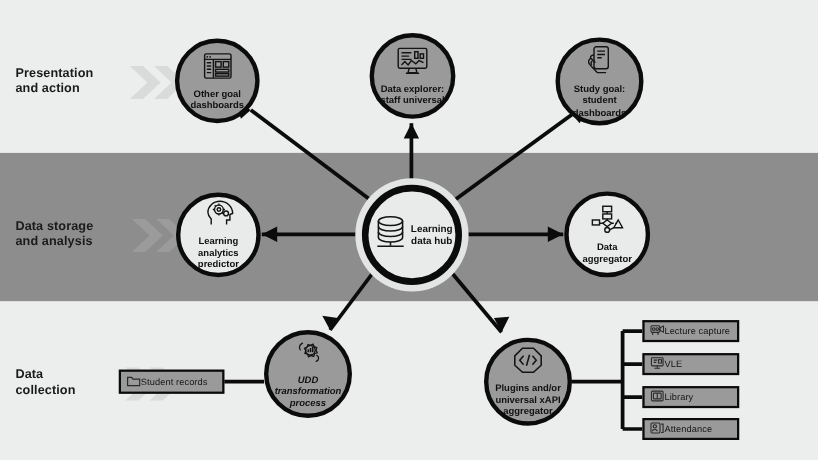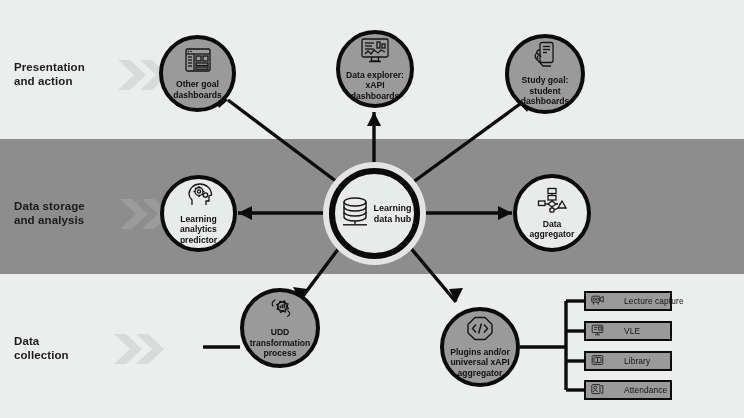--- a/index.html
+++ b/index.html
@@ -85,21 +85,21 @@
   }
 
   
   .srcbox{
     position:absolute;
     box-sizing:border-box;
     border:2px solid #0b0b0b;
     background:#9a9a9a;
     display:flex;
     align-items:center;
-    gap:20px;
+    gap:0;
     padding:0 5px;
     font-size:8.4px;
     color:#141414;
     letter-spacing:.1px;
   }
   .srcbox .bi{flex:0 0 auto;display:block;}
   .srcbox .bt{white-space:nowrap;}
 </style>
 </head>
 <body>
@@ -207,21 +207,21 @@
         <line x1="9" y1="24.6" x2="21" y2="24.6"></line>
         <line x1="5" y1="6" x2="14" y2="6"></line>
         <line x1="5" y1="9" x2="12" y2="9"></line>
         <line x1="5" y1="12" x2="14" y2="12"></line>
         <rect x="17" y="5" width="3" height="6"></rect>
         <rect x="22" y="7" width="3" height="4"></rect>
         <polyline points="5,17 8,14 11,17 14,13 18,16 21,13 25,15"></polyline>
       </svg>
     </span>
     <span class="lbl">Data explorer:
-xAPI dashboards</span>
+staff universal</span>
   </div>
 
   <div class="node light" style="left:160px;top:175px;width:77px;height:77px;">
     <span class="ico">
       <svg width="30" height="26" viewBox="0 0 30 26" fill="none" stroke="#141414" stroke-width="1.3">
         <path d="M22 23 L22 19 L25 19 L25 14 L27.5 13 C27.5 6.5 22 2 16 2 C9.5 2 5 7 5 12 C5 15 6.5 16.5 8 18 L8 23"></path>
         <circle cx="15" cy="9.5" r="4"></circle>
         <circle cx="15" cy="9.5" r="1.6"></circle>
         <line x1="15" y1="4" x2="15" y2="5.6"></line>
         <line x1="15" y1="13.4" x2="15" y2="15"></line>
@@ -282,21 +282,21 @@
         <path d="M7 11 L7 16 C7 18.2 11.9 20 18 20 C24.1 20 29 18.2 29 16 L29 11"></path>
         <path d="M7 16 L7 21 C7 23.2 11.9 25 18 25 C24.1 25 29 23.2 29 21 L29 16"></path>
         <line x1="18" y1="25" x2="18" y2="28.5"></line>
         <line x1="6" y1="28.8" x2="30" y2="28.8"></line>
       </svg>
     </span>
     <span class="lbl">Learning
 data hub</span>
   </div>
 
-  <div class="node dark" style="left:240px;top:288px;width:80px;height:80px;">
+  <div class="node dark" style="left:240px;top:300px;width:80px;height:80px;font-style:italic;">
     <span class="ico">
       <svg width="28" height="24" viewBox="0 0 28 24" fill="none" stroke="#141414" stroke-width="1.2">
         <path d="M14 4.2 L16.4 5 L18.6 3.8 L19.6 6.2 L22 7 L21.2 9.4 L22.4 11.6 L20 12.6 L19.2 15 L16.8 14.2 L14.6 15.4 L13.6 13 L11.2 12.2 L12 9.8 L10.8 7.6 L13.2 6.6 Z"></path>
         <circle cx="16.2" cy="9.4" r="4.3"></circle>
         <rect x="13.6" y="8.6" width="1.4" height="2.6" fill="#141414" stroke="none"></rect>
         <rect x="15.6" y="7.4" width="1.4" height="3.8" fill="#141414" stroke="none"></rect>
         <rect x="17.6" y="6.4" width="1.4" height="4.8" fill="#141414" stroke="none"></rect>
         <path d="M9 3 C6 4.5 5.5 7.5 7 9" stroke-linecap="round"></path>
         <path d="M22 14 C24.5 15.5 24 18.5 21.5 19.5" stroke-linecap="round"></path>
       </svg>
@@ -313,20 +313,28 @@
         <polyline points="10,8.5 6.5,12.5 10,16.5"></polyline>
         <polyline points="18,8.5 21.5,12.5 18,16.5"></polyline>
         <line x1="15.4" y1="7.5" x2="12.6" y2="17.5"></line>
       </svg>
     </span>
     <span class="lbl">Plugins and/or
 universal xAPI
 aggregator</span>
   </div>
 
+  <div class="srcbox" style="left:108px;top:336px;width:96px;height:22px;">
+    <span class="bi">
+      <svg width="13" height="11" viewBox="0 0 13 11" fill="none" stroke="#2a2a2a" stroke-width="1.1">
+        <path d="M1 9.6 L1 2 L4.6 2 L5.9 3.6 L12 3.6 L12 9.6 Z"></path>
+      </svg>
+    </span>
+    <span class="bt">Student records</span>
+  </div>
 
   <div class="srcbox" style="left:584px;top:291px;width:88px;height:20px;">
     <span class="bi">
       <svg width="13" height="12" viewBox="0 0 13 12" fill="none" stroke="#2a2a2a" stroke-width="1">
         <rect x="0.8" y="2.2" width="8" height="6" rx="1"></rect>
         <polygon points="9,4 12.2,2.4 12.2,8 9,6.4"></polygon>
         <circle cx="3.3" cy="5.2" r="1.2"></circle>
         <circle cx="6.5" cy="5.2" r="1.2"></circle>
         <line x1="2.4" y1="8.2" x2="2.4" y2="10.6"></line>
         <line x1="7.2" y1="8.2" x2="7.2" y2="10.6"></line>

